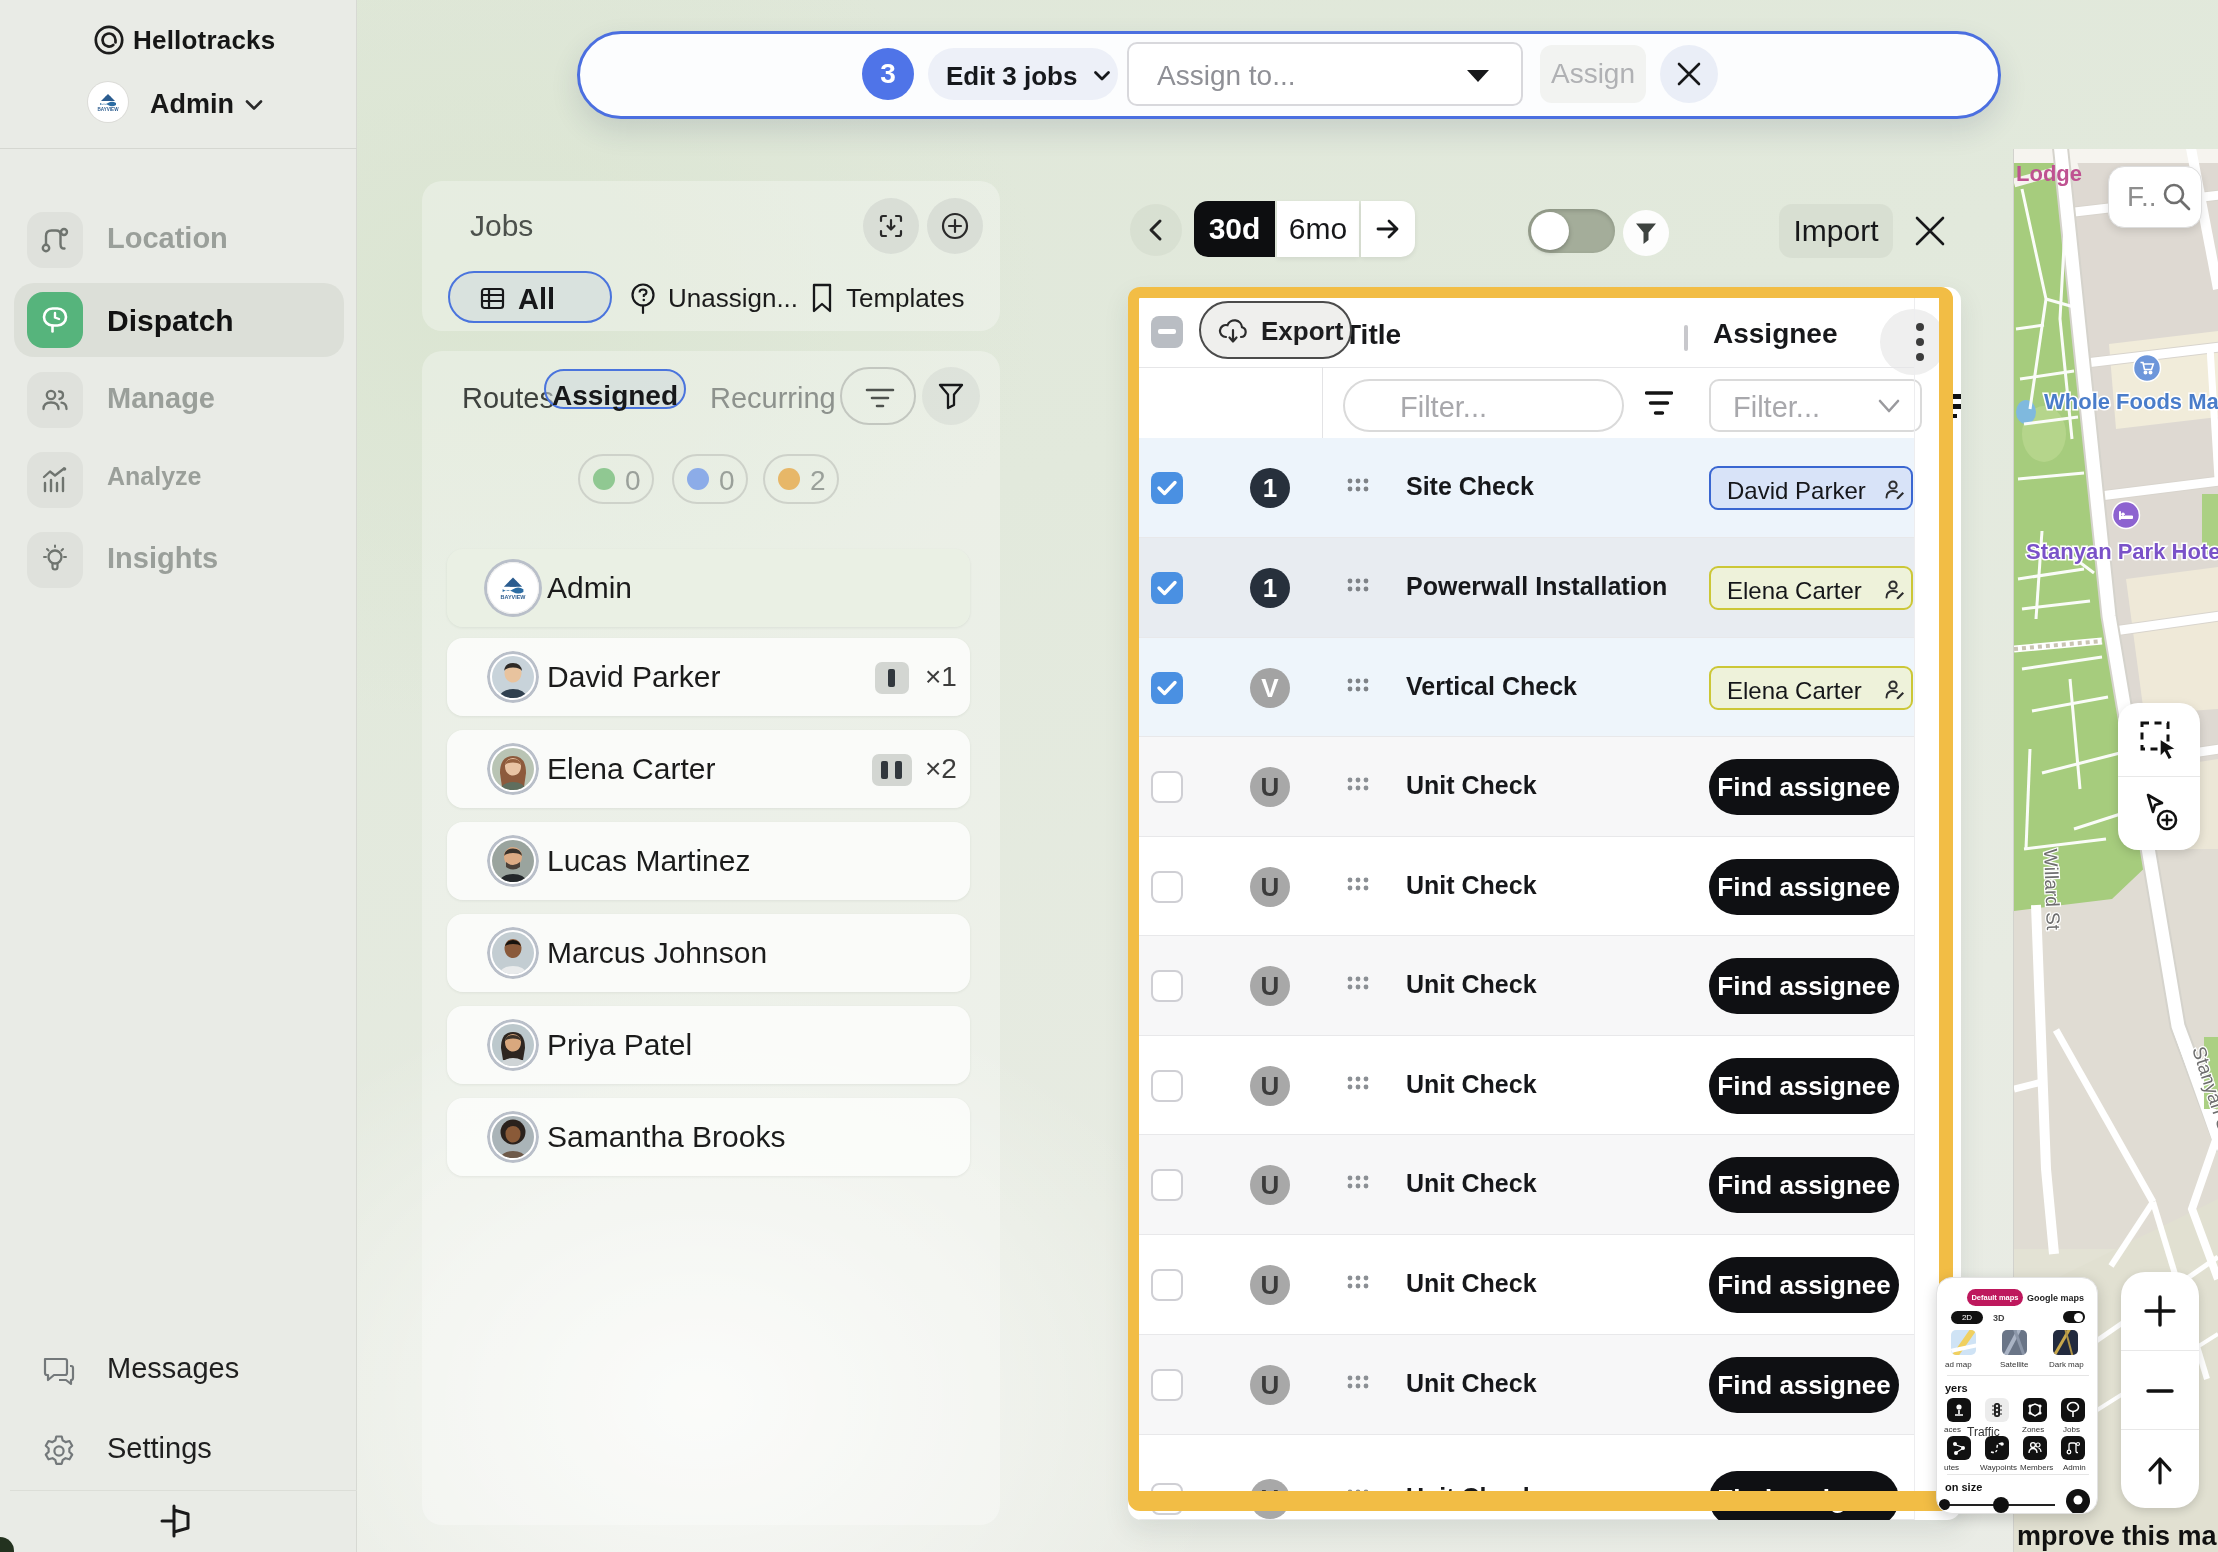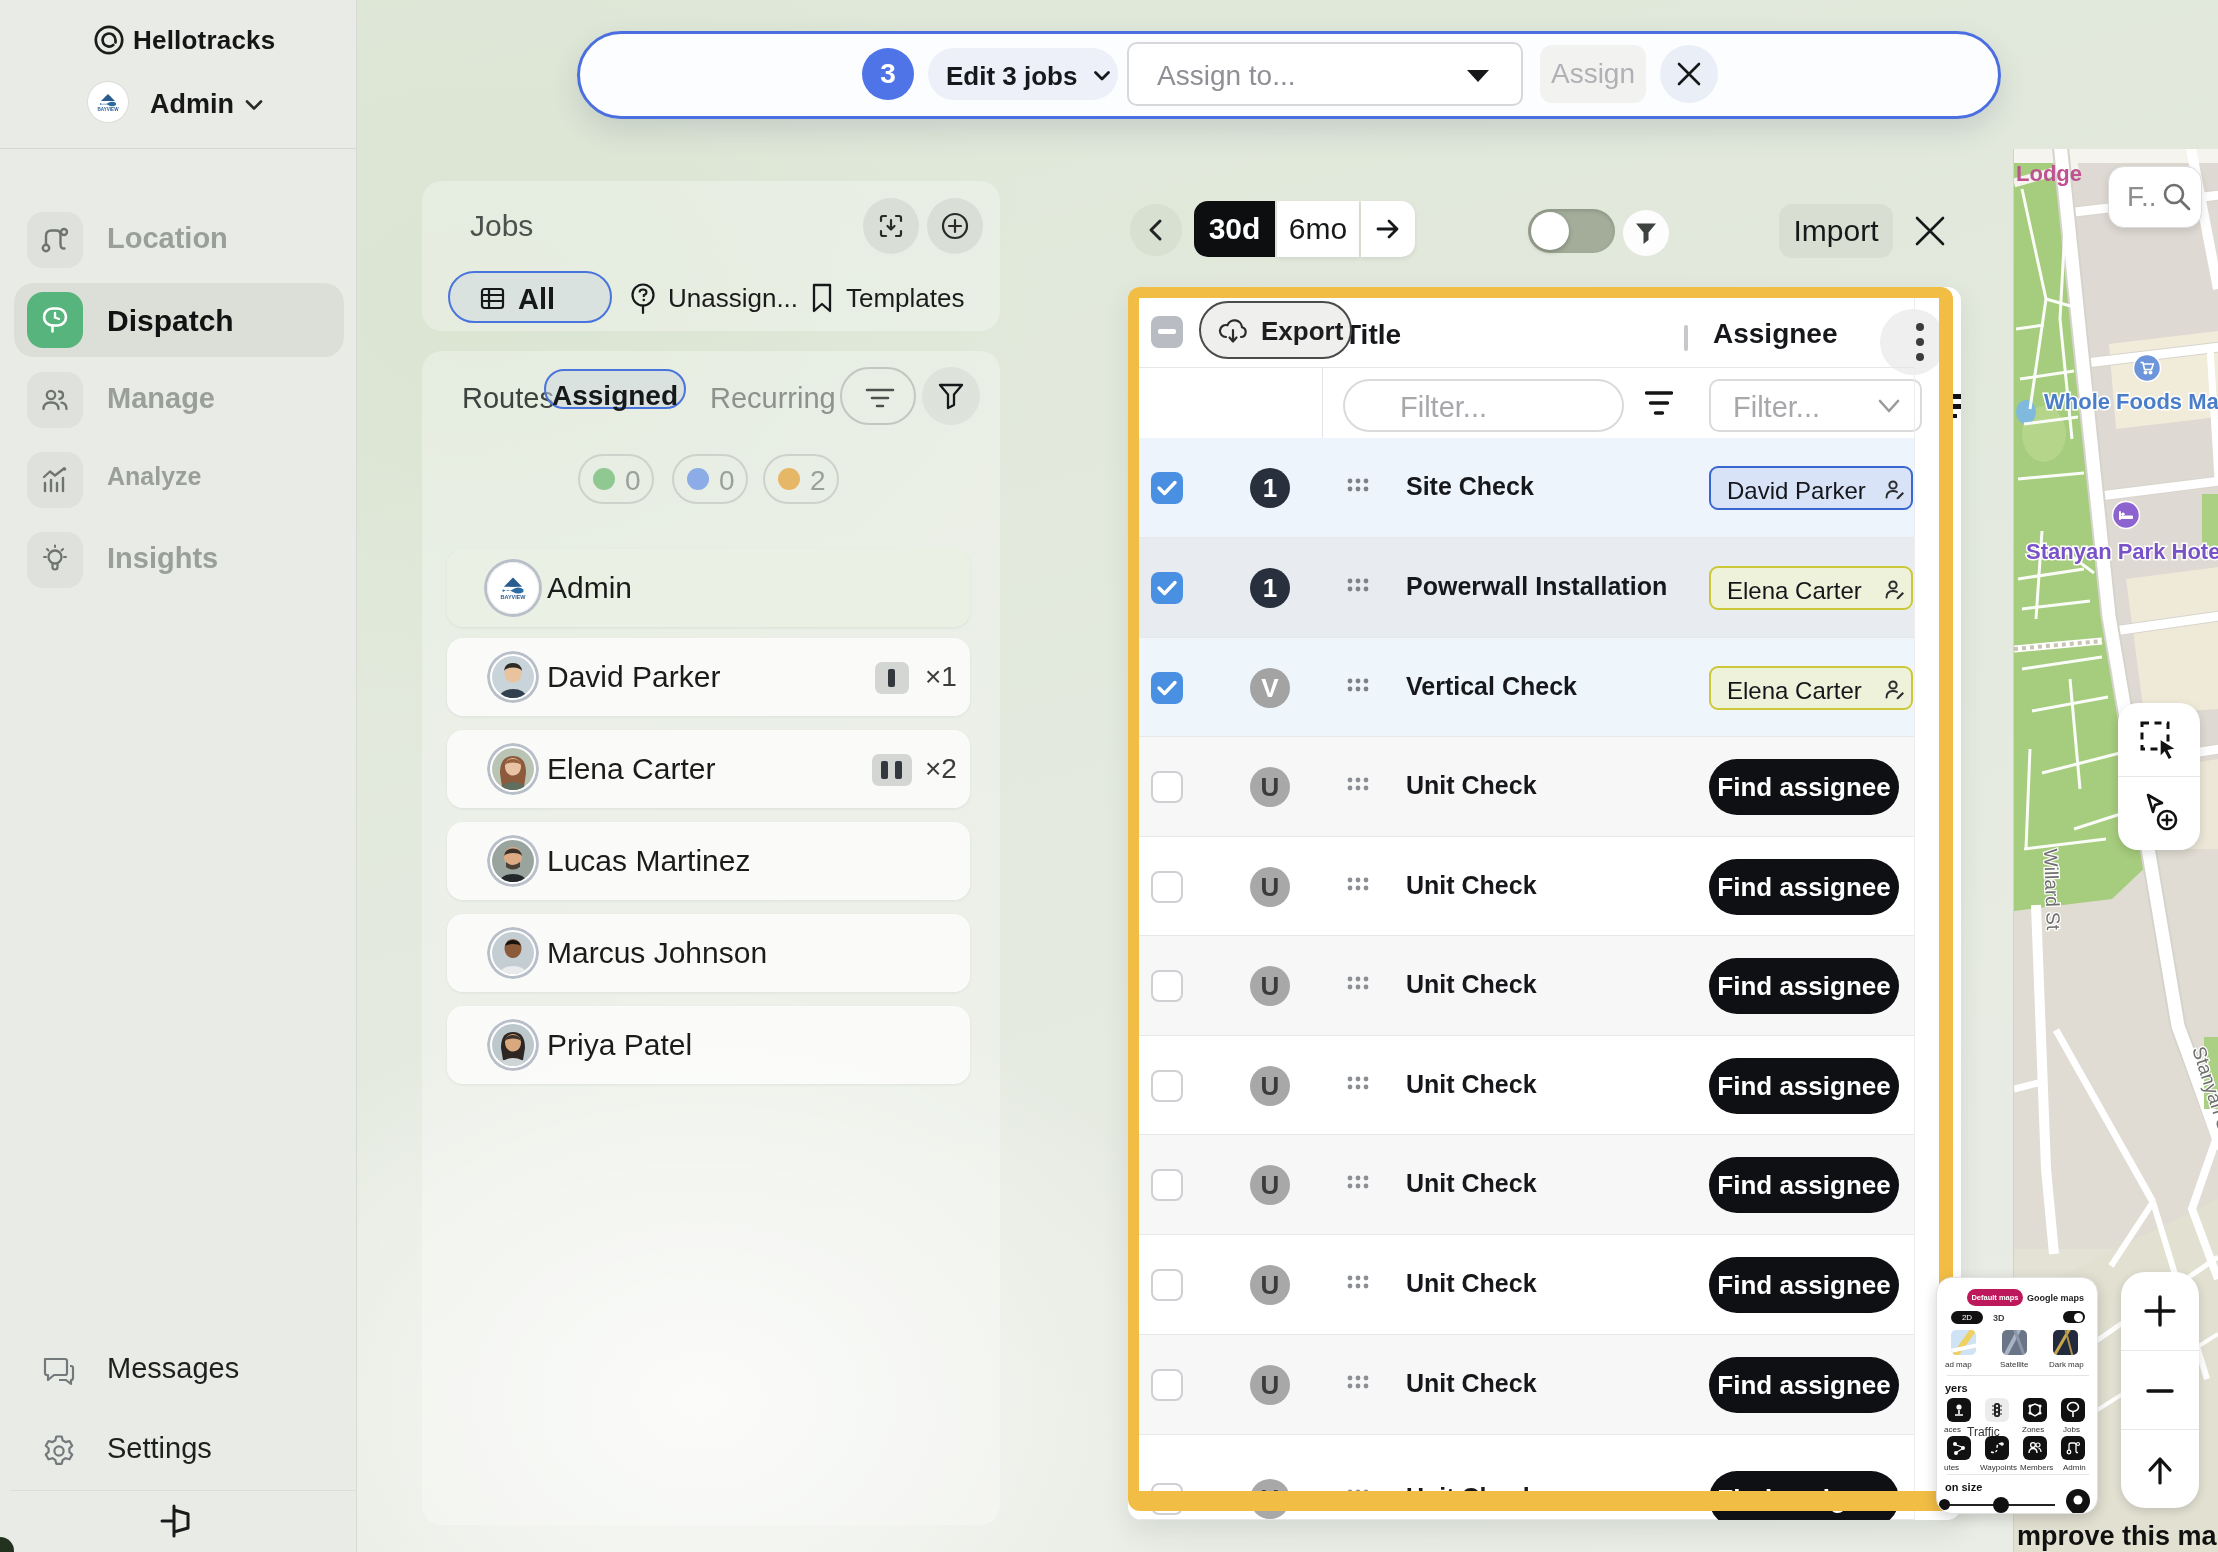--- a/index.html
+++ b/index.html
@@ -408,20 +408,38 @@
             <rect width="52" height="52" fill="#bcc8cc"></rect>
         <path d="M14 29 q0-16 12-16 q12 0 12 16 l-2 12 l-20 0 Z" fill="#2e2620"></path>
         <path d="M26 15 a8 8 0 0 1 8 8.5 c0 5-3.3 9-8 9 s-8-4-8-9 a8 8 0 0 1 8-8.5 Z" fill="#d9a87e"></path>
         <path d="M18 22 q1-6 8-6 q7 0 8 6 q-2-2.5-8-2.5 q-6 0-8 2.5 Z" fill="#3c332a"></path>
         <path d="M11 52 q2-13 15-13 q13 0 15 13 Z" fill="#cfd4d6"></path>
       </g>
     </svg>
       </span>
     <div class="pname">Priya Patel</div>
   </div>
+  <div class="pcard" style="top:747px;">
+    <span class="pav">
+        <svg width="52" height="52" viewBox="0 0 52 52">
+      <circle cx="26" cy="26" r="26" fill="#b9bfc9"></circle>
+          <circle cx="26" cy="26" r="23" fill="#fff"></circle>
+      <clipPath id="cpf">
+            <circle cx="26" cy="26" r="21"></circle>
+          </clipPath>
+      <g clip-path="url(#cpf)">
+            <rect width="52" height="52" fill="#aab4b8"></rect>
+        <circle cx="26" cy="21" r="12.5" fill="#2a211c"></circle>
+        <path d="M26 15 a7.5 7.5 0 0 1 7.5 8 c0 4.7-3.1 8.5-7.5 8.5 s-7.5-3.8-7.5-8.5 a7.5 7.5 0 0 1 7.5-8 Z" fill="#8a5a38"></path>
+        <path d="M11 52 q2-12 15-12 q13 0 15 12 Z" fill="#6e5a4a"></path>
+      </g>
+    </svg>
+      </span>
+    <div class="pname">Samantha Brooks</div>
+  </div>
 </div>
 
 <div class="abs" id="tablebar" style="left:1128px;top:200px;width:825px;height:60px;">
   <div class="abs" style="left:2px;top:4px;width:52px;height:52px;border-radius:50%;background:rgba(209,216,203,.55);">
     <svg class="abs" style="left:16px;top:14px;" width="20" height="24" viewBox="0 0 20 24">
         <path d="M14 3 L5 12 L14 21" fill="none" stroke="#232323" stroke-width="3" stroke-linecap="round" stroke-linejoin="round"></path>
       </svg>
   </div>
   <div class="abs" style="left:66px;top:1px;width:81px;height:56px;background:#0d0e10;border-radius:14px 0 0 14px;color:#fff;font-size:30px;font-weight:700;text-align:center;line-height:56px;">30d</div>
   <div class="abs" style="left:149px;top:1px;width:82px;height:56px;background:#fff;color:#17181a;font-size:30px;font-weight:400;text-align:center;line-height:56px;box-shadow:0 2px 5px rgba(0,0,0,.08);">6mo</div>

